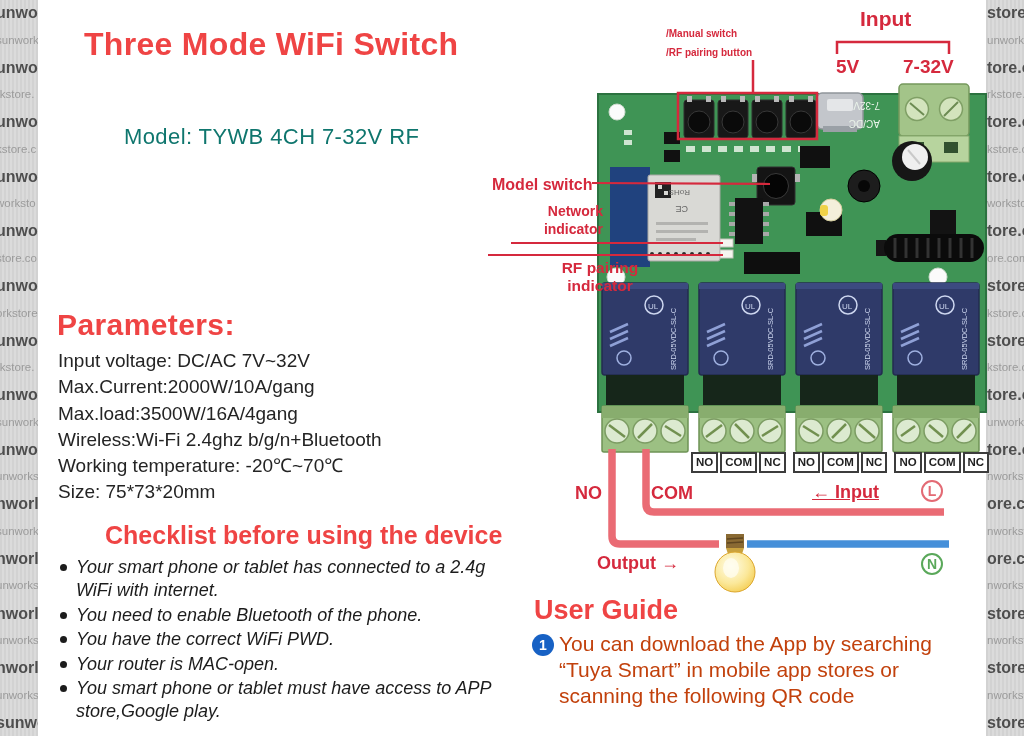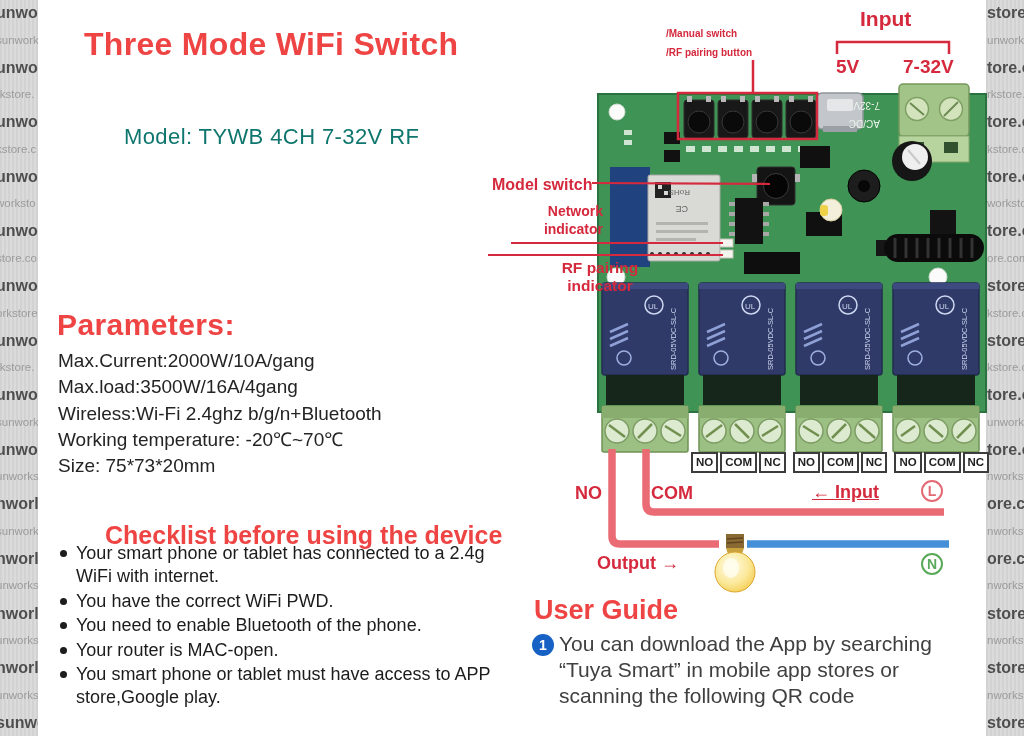--- a/index.html
+++ b/index.html
@@ -18,31 +18,31 @@
   .wm:nth-child(odd){font-size:16px;font-weight:700;color:#4e4e4e;}
   .wm:nth-child(even){font-size:11.5px;color:#9b9b9b;}
 
   
   .blue-h{position:absolute;color:#ef4444;font-weight:700;}
   #title{left:84px;top:26px;font-size:32px;letter-spacing:.3px;}
   #model-line{position:absolute;left:124px;top:124px;font-size:22px;color:#0f766e;letter-spacing:.4px;}
   #params-heading{left:57px;top:308px;font-size:30px;letter-spacing:.4px;}
   #params-lines{position:absolute;left:58px;top:348px;font-size:19px;line-height:26.3px;color:#242424;}
   #checklist-heading{left:57px;top:521px;font-size:25px;margin-left:48px;}
-  #checklist{position:absolute;left:60px;top:542px;width:462px;margin:0;padding:0;list-style:none;
-    font-size:18px;line-height:23px;color:#1c1c1c;}
+  #checklist{position:absolute;left:60px;top:556px;width:462px;margin:0;padding:0;list-style:none;
+    font-size:18px;line-height:23px;color:#1c1c1c;font-style:italic;}
   #checklist li{display:flex;margin-bottom:1.5px;}
   #checklist .bullet{width:7px;height:7px;border-radius:50%;background:#1c1c1c;margin:8px 9px 0 0;flex-shrink:0;}
   #checklist .ctext{width:445px;}
   #guide-heading{left:534px;top:595px;font-size:27px;}
   #guide-row{position:absolute;left:532px;top:631px;display:flex;}
   #guide-step{width:22px;height:22px;border-radius:50%;background:#1761c4;color:#fff;
     font-size:14px;font-weight:700;display:flex;align-items:center;justify-content:center;
     flex-shrink:0;margin-top:3px;}
-  #guide-lines{margin-left:5px;font-size:21px;line-height:26px;color:#404040;width:450px;}
+  #guide-lines{margin-left:5px;font-size:21px;line-height:26px;color:#c2410c;width:450px;}
   #guide-lines div:nth-child(2){}
 
   
   .ann{position:absolute;color:#d5293d;font-weight:700;white-space:nowrap;}
   #ann-manual{left:666px;top:25px;font-size:10px;line-height:18.5px;}
   #ann-input{left:860px;top:7px;font-size:21px;}
   #ann-5v{left:836px;top:56px;font-size:19px;}
   #ann-732v{left:903px;top:56px;font-size:19px;}
   #ann-modelswitch{left:492px;top:176px;font-size:16px;}
   #ann-network{left:519px;top:202px;width:84px;text-align:right;font-size:14px;line-height:18px;}
@@ -126,40 +126,41 @@
       <div class="wm">store.</div>
       <div class="wm">nworkst</div>
       <div class="wm">store.</div>
     </div>
 
   <div id="title" class="blue-h">Three Mode WiFi Switch</div>
   <div id="model-line">Model:  TYWB 4CH 7-32V RF</div>
 
   <div id="params-heading" class="blue-h">Parameters:</div>
   <div id="params-lines">
+      <div>Input voltage:  DC/AC 7V~32V</div>
       <div>Max.Current:2000W/10A/gang</div>
       <div>Max.load:3500W/16A/4gang</div>
       <div>Wireless:Wi-Fi 2.4ghz b/g/n+Bluetooth</div>
       <div>Working temperature: -20℃~70℃</div>
       <div>Size: 75*73*20mm</div>
     </div>
 
   <div id="checklist-heading" class="blue-h">Checklist before using the device</div>
   <ul id="checklist">
       <li>
       <span class="bullet"></span>
       <span class="ctext">Your smart phone or tablet has connected to a 2.4g WiFi with internet.</span>
     </li>
       <li>
       <span class="bullet"></span>
-      <span class="ctext">You have the correct WiFi PWD.</span>
+      <span class="ctext">You need to enable Bluetooth of the phone.</span>
     </li>
       <li>
       <span class="bullet"></span>
-      <span class="ctext">You need to enable Bluetooth of the phone.</span>
+      <span class="ctext">You have the correct WiFi PWD.</span>
     </li>
       <li>
       <span class="bullet"></span>
       <span class="ctext">Your router is MAC-open.</span>
     </li>
       <li>
       <span class="bullet"></span>
       <span class="ctext">You smart phone or tablet must have access to APP store,Google play.</span>
     </li>
     </ul>

